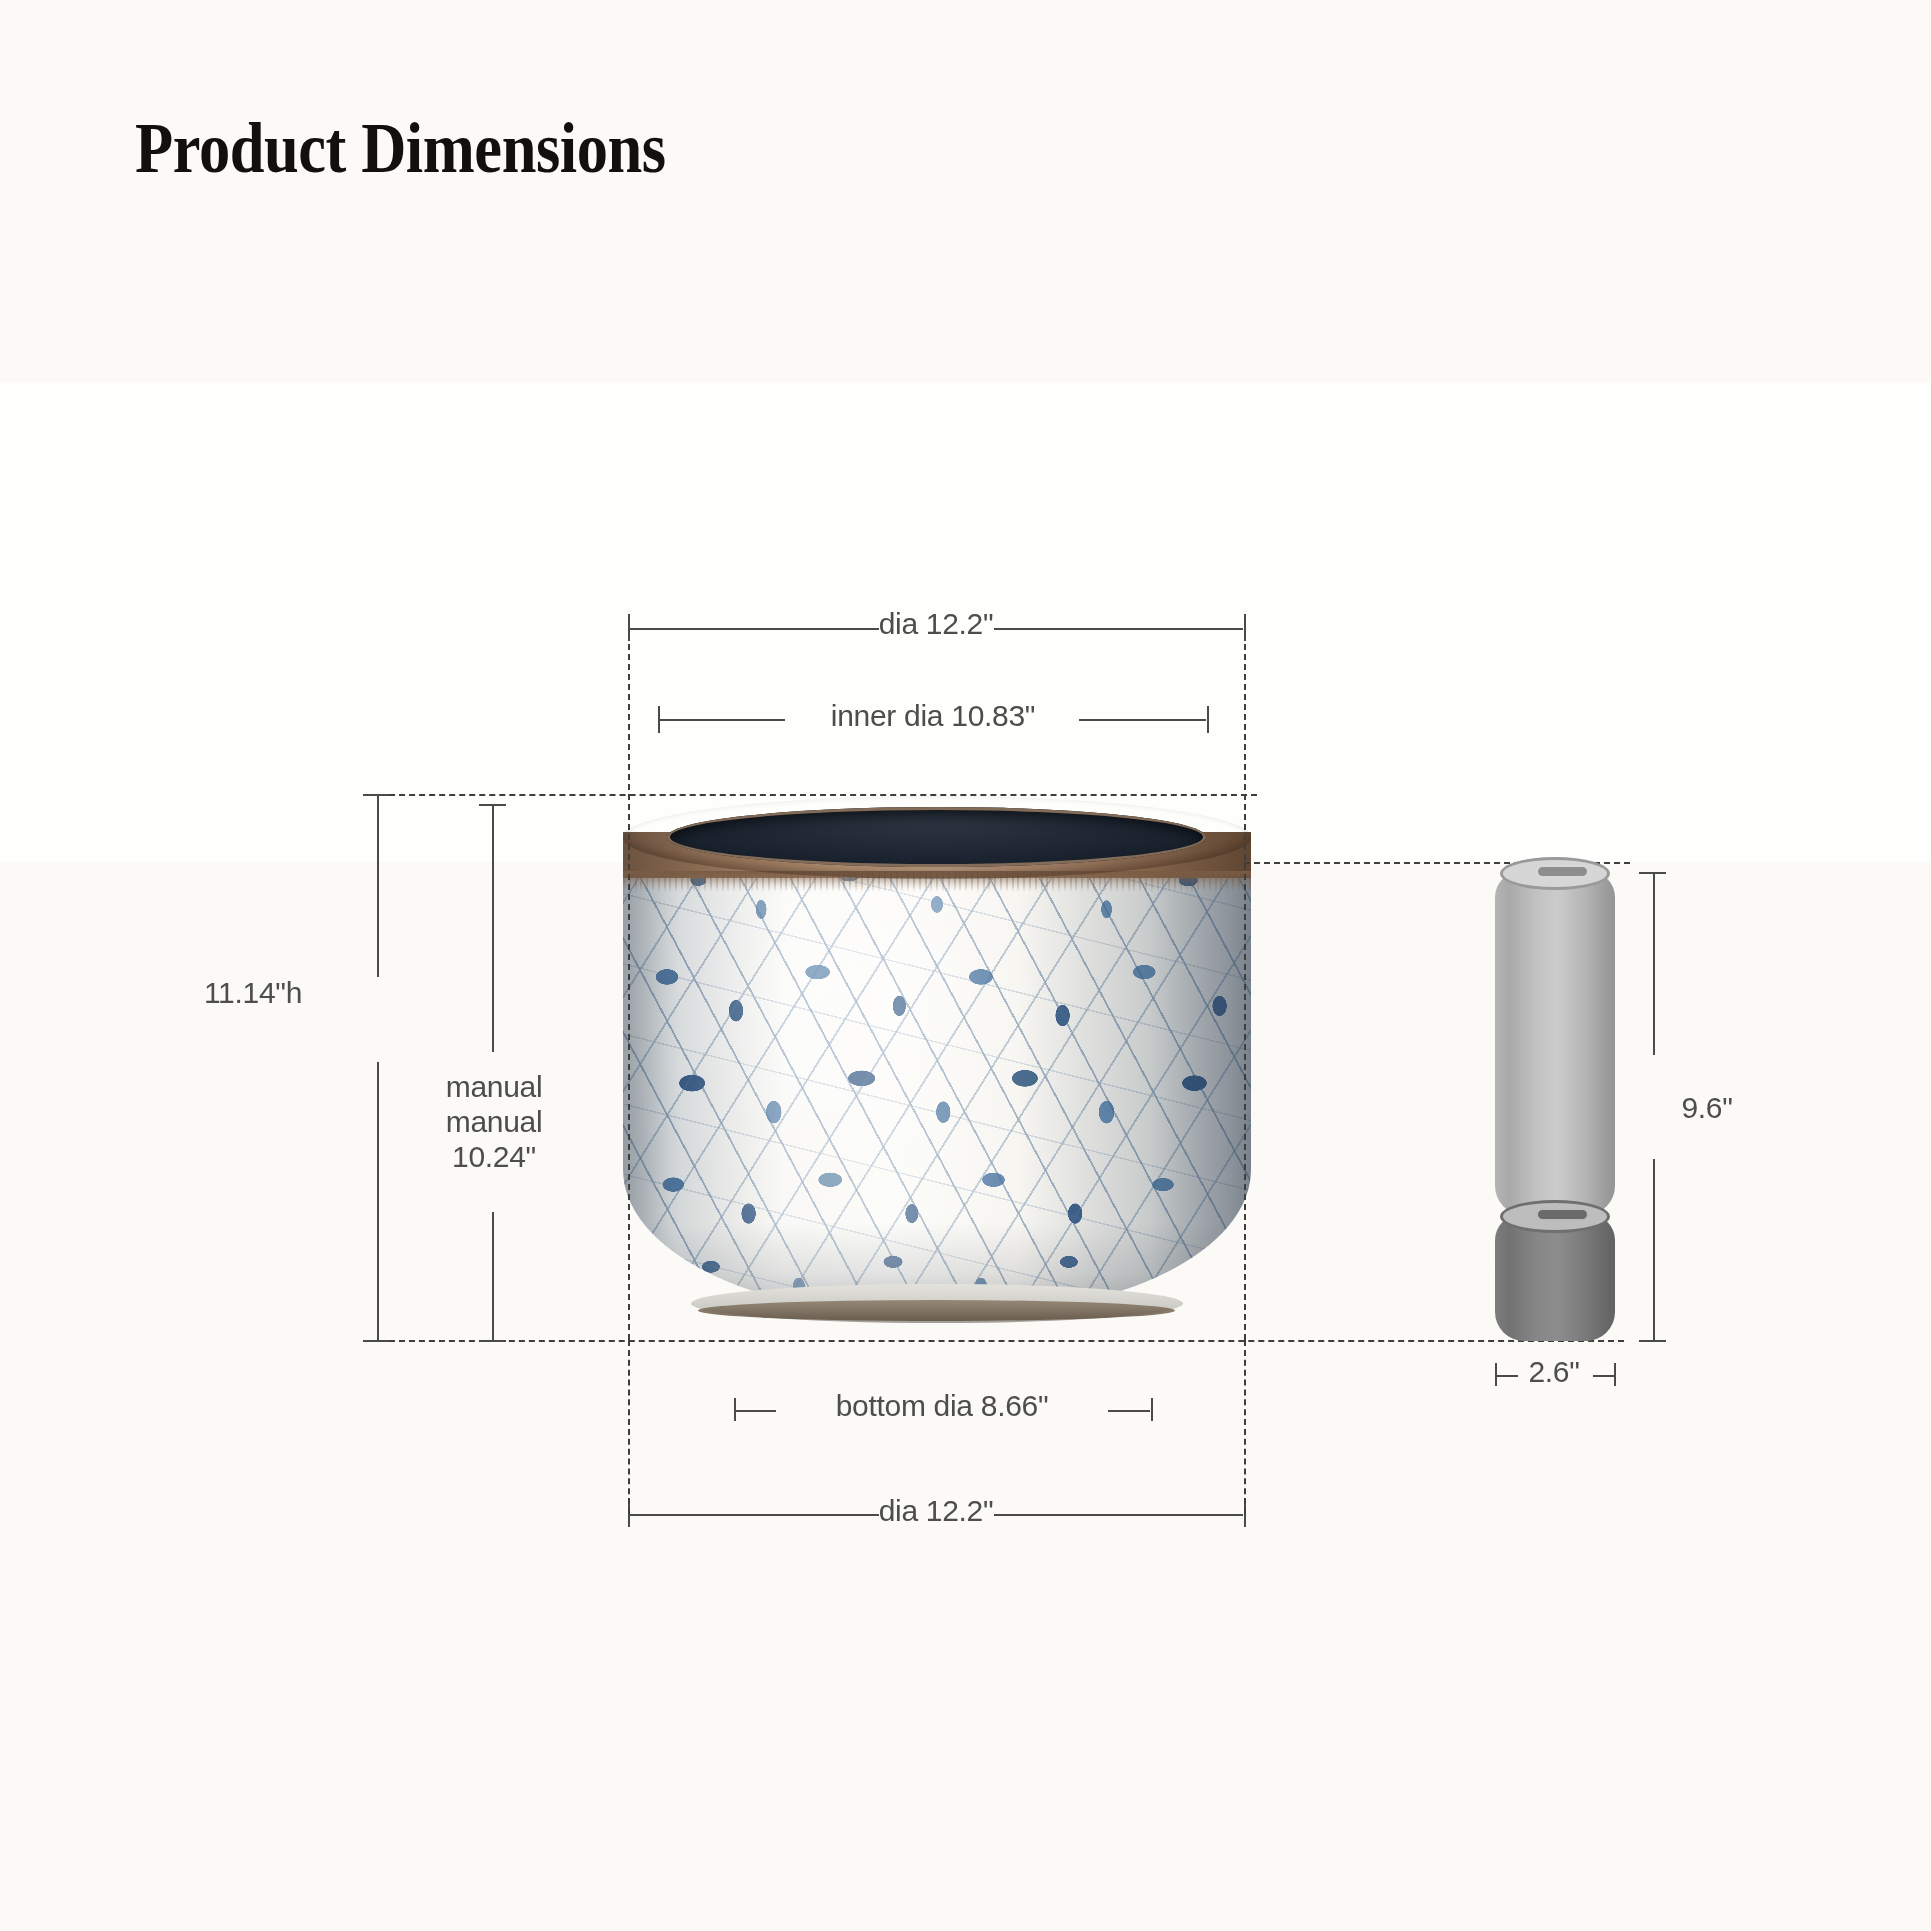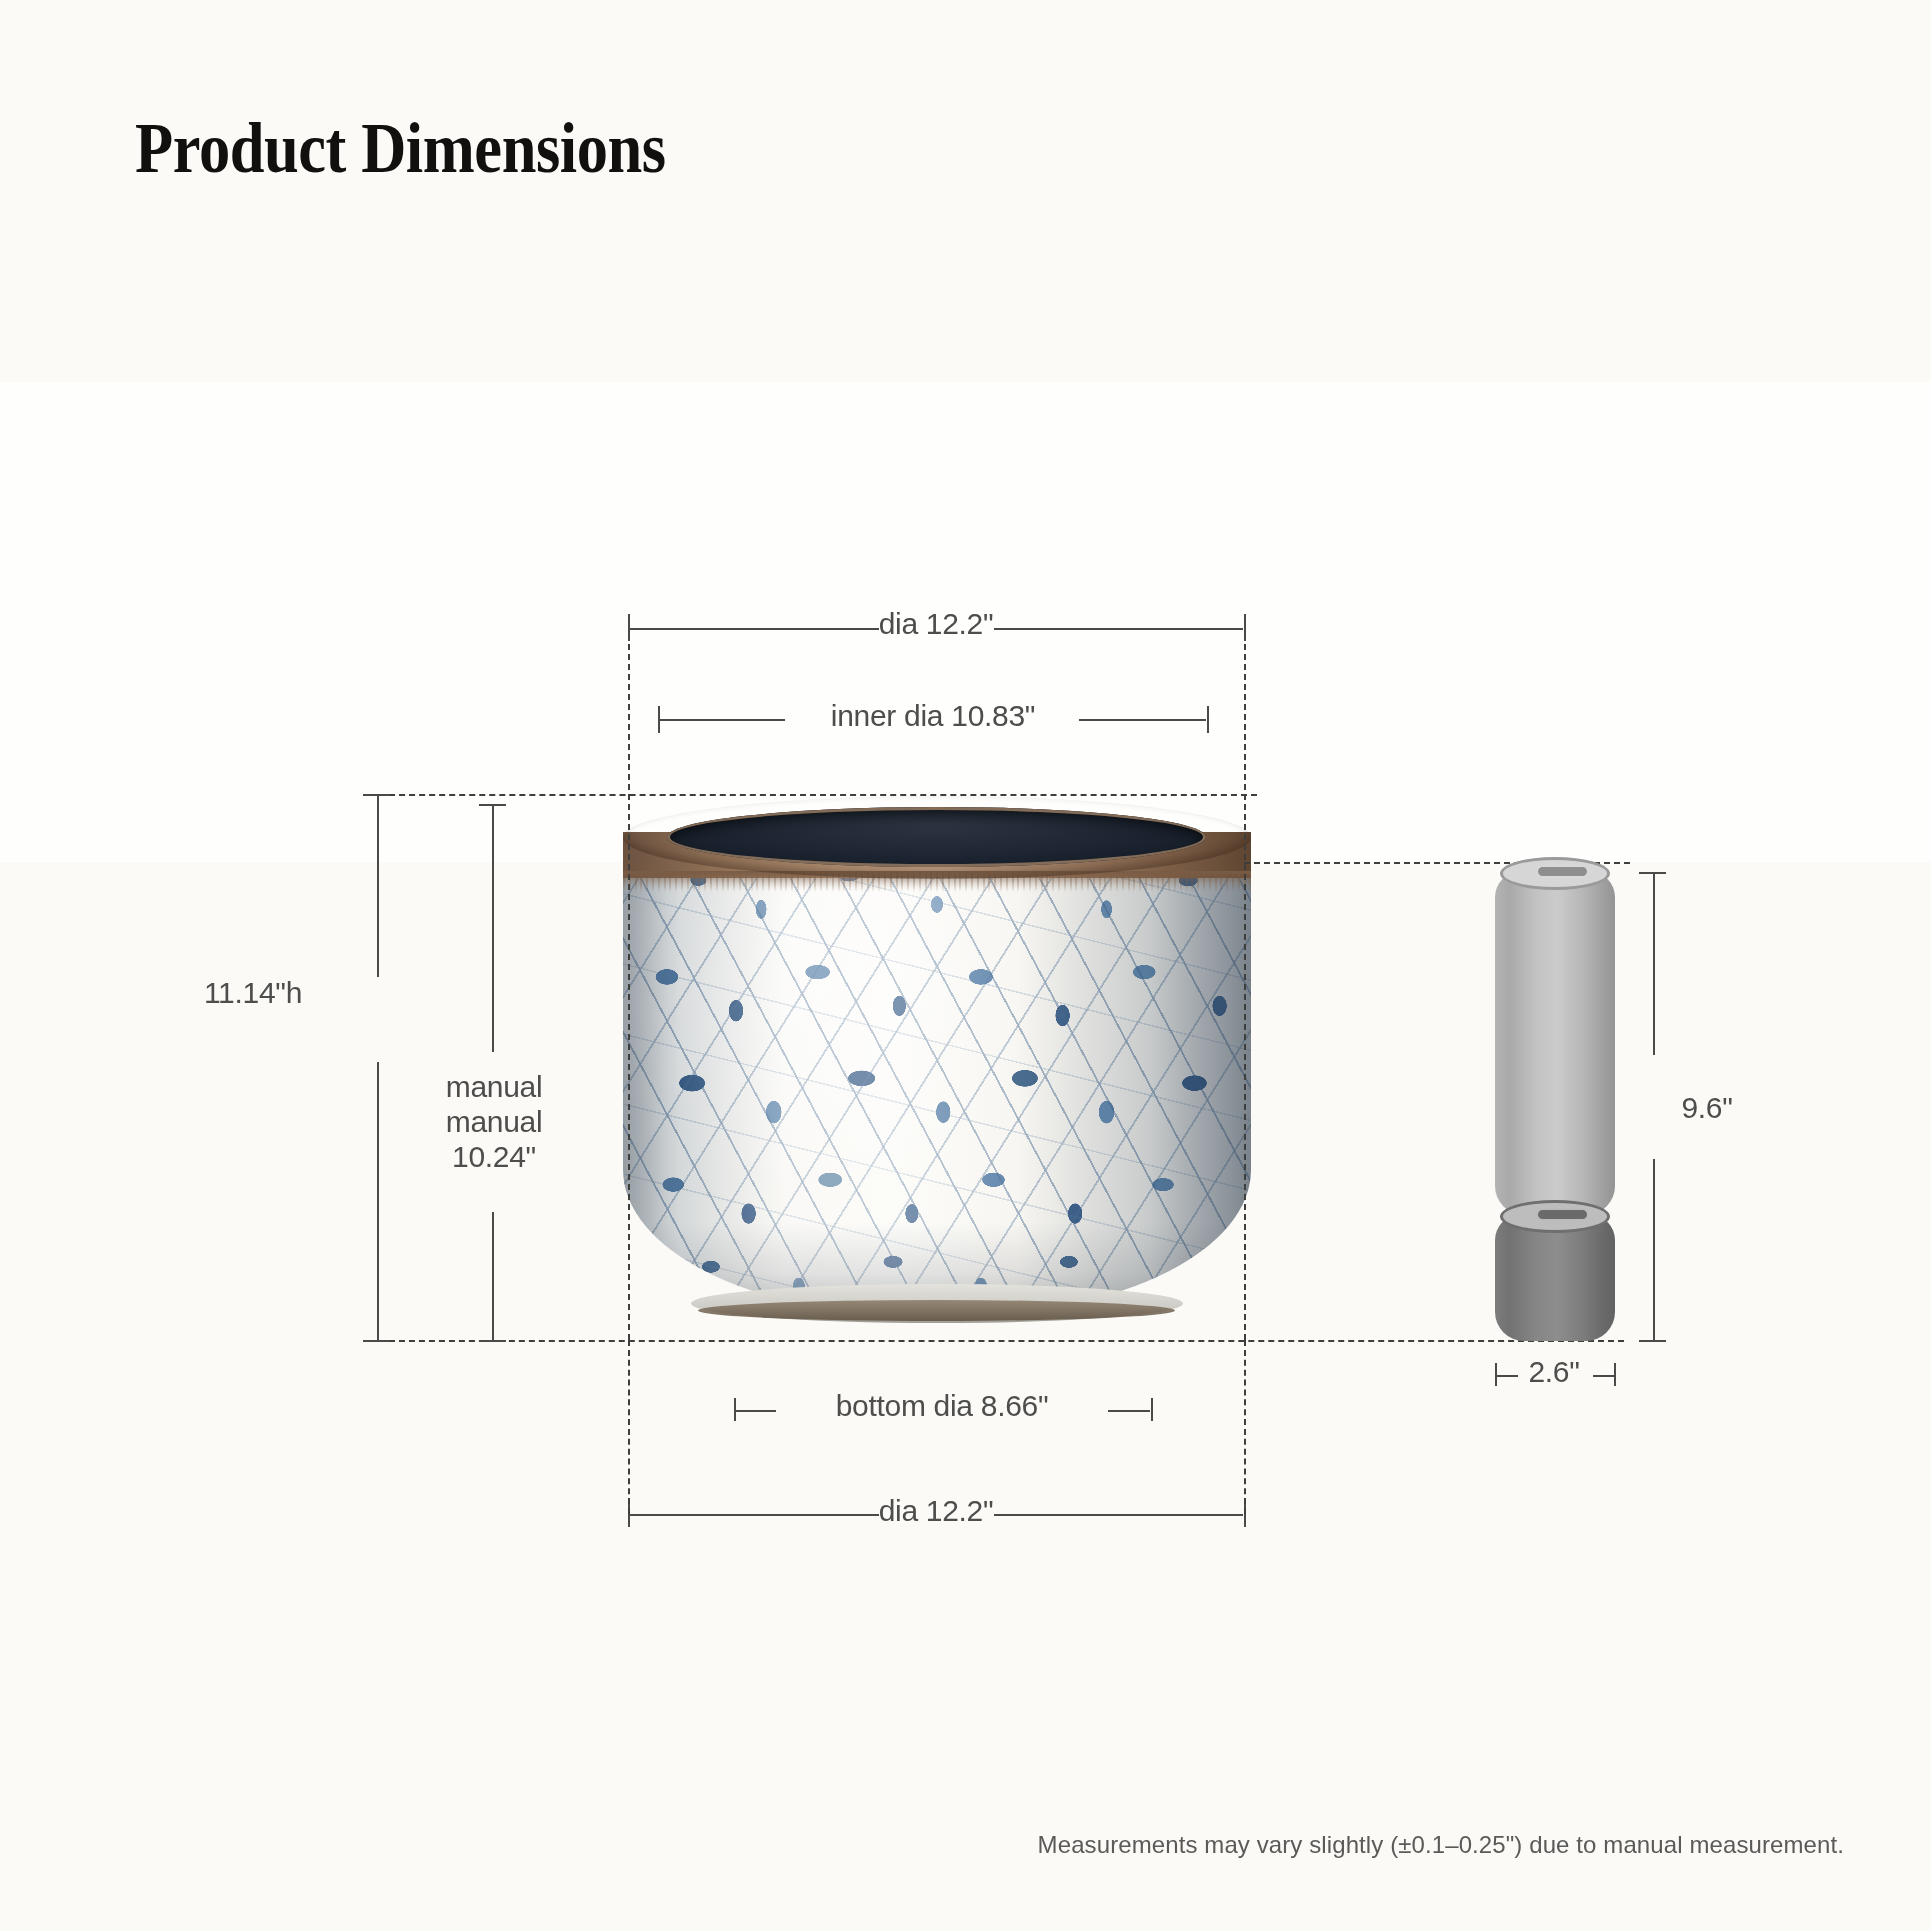--- a/index.html
+++ b/index.html
@@ -311,16 +311,15 @@
   <div class="tick-h" style="left:1639px; top:872px; width:27px;"></div>
   <div class="tick-h" style="left:1639px; top:1340px; width:27px;"></div>
   <div class="dlabel mid" style="left:1707px; top:1108px;">9.6"</div>
 
   <div class="hline" style="left:1495px; top:1375px; width:23px;"></div>
   <div class="hline" style="left:1593px; top:1375px; width:21px;"></div>
   <div class="tick-v" style="left:1495px; top:1363px; height:23px;"></div>
   <div class="tick-v" style="left:1614px; top:1363px; height:23px;"></div>
   <div class="dlabel center" style="left:1554px; top:1355px;">2.6"</div>
 
-  <div class="footer">Measurements may vary slightly (±0.1–0.25") due to manual measurement.</div>
 
 </div>
 
 
 </body></html>

